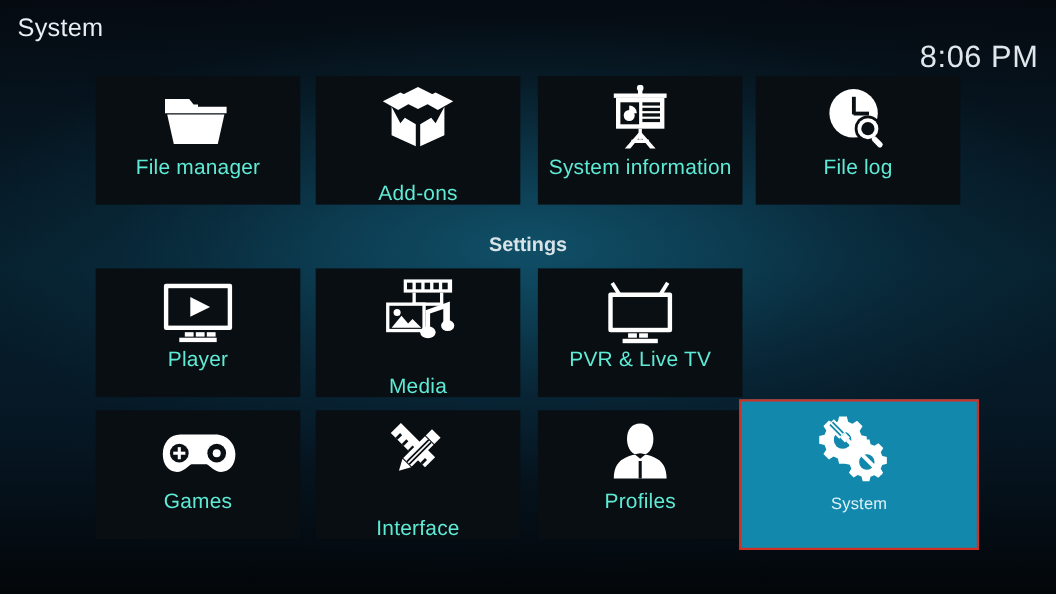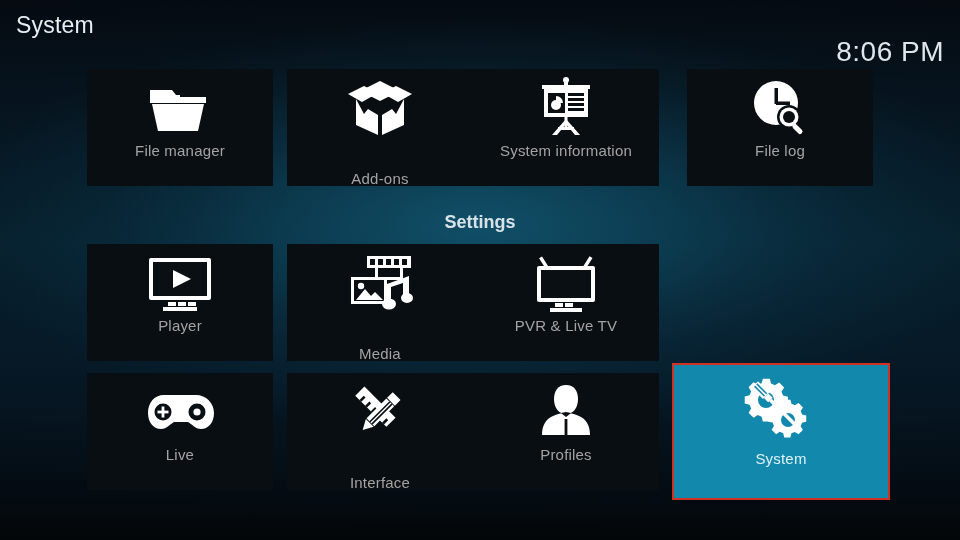--- a/index.html
+++ b/index.html
@@ -41,38 +41,38 @@
     align-items:center; justify-content:flex-start;
     overflow:hidden;
   }
   .tile .ico {
     height:74px; width:100%;
     display:flex; align-items:center; justify-content:center;
     padding-top:4px;
   }
   .tile .ico svg { display:block; }
   .tile .lbl {
-    font-size:15px; color:#a3a3a3; font-weight:400;
+    font-size:19px; color:#5eead4; font-weight:400;
     line-height:1; letter-spacing:0.2px;
   }
   .tile.selected {
     background:#1289ac;
     border:2px solid #cf3124;
     width:218px; height:137px;
     z-index:5;
   }
   .tile.selected .ico { height:86px; padding-top:8px; }
   .tile.selected .lbl { color:#dff1f7; font-size:15px; }
   
   .r1 { top:69px; }
   .r2 { top:244px;align-items:center; }
   .r3 { top:373px; }
   .c1 { left:87px; }
   .c2 { left:287px;gap:28px; }
-  .c3 { left:473px; }
+  .c3 { left:489px; }
   .c4 { left:687px; }
 </style>
 </head>
 <body>
 
 <div id="screen">
 
   <div id="header">
     <div id="page-title">System</div>
     <div id="clock">8:06 PM</div>
@@ -200,21 +200,21 @@
     <div class="ico">
       <svg width="76" height="50" viewBox="0 0 76 50">
         <path fill="#fff" d="M22 8h32c10 0 18 8 18 18s-6 16-13 16c-6 0-9-5-13-7H32c-4 2-7 7-13 7C12 42 6 36 6 26S12 8 22 8z"></path>
         <circle cx="21" cy="25" r="8.5" fill="#0a0f14"></circle>
         <rect x="19.6" y="19.5" width="2.8" height="11" fill="#fff"></rect>
         <rect x="15.5" y="23.6" width="11" height="2.8" fill="#fff"></rect>
         <circle cx="55" cy="25" r="8.5" fill="#0a0f14"></circle>
         <circle cx="55" cy="25" r="3.6" fill="#fff"></circle>
       </svg>
     </div>
-    <div class="lbl">Live</div>
+    <div class="lbl">Games</div>
   </div>
 
   <div class="tile r3 c2">
     <div class="ico">
       <svg width="68" height="62" viewBox="0 0 68 62">
         <g transform="rotate(-45 34 31)">
           <rect x="28" y="2" width="13" height="44" fill="#fff"></rect>
           <rect x="28" y="8" width="6" height="2.6" fill="#0a0f14"></rect>
           <rect x="28" y="16" width="6" height="2.6" fill="#0a0f14"></rect>
           <rect x="28" y="24" width="6" height="2.6" fill="#0a0f14"></rect>

